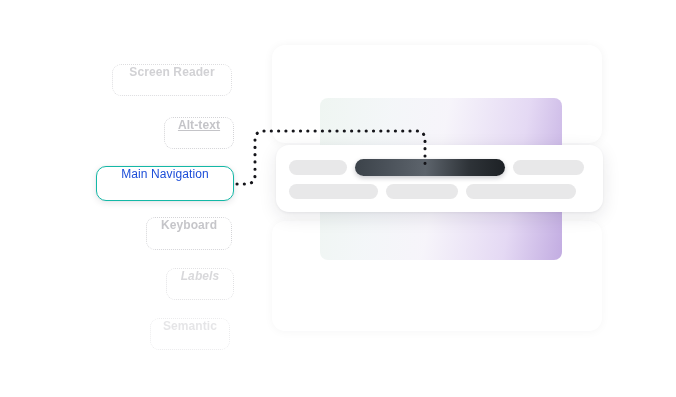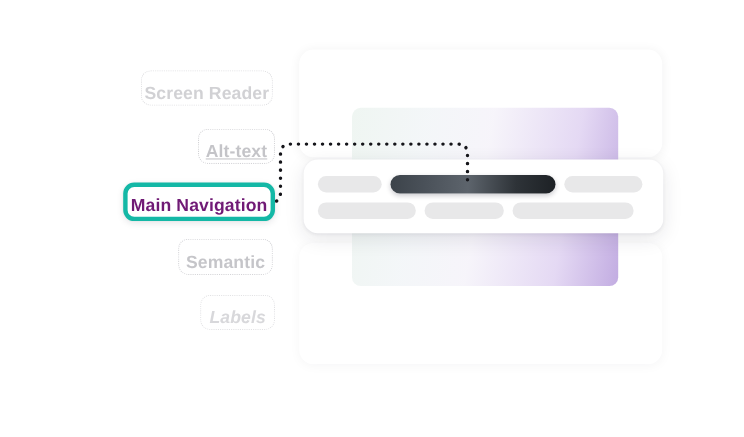--- a/index.html
+++ b/index.html
@@ -25,39 +25,38 @@
   .tag-column {
     position: absolute;
     left: 0;
     top: 0;
     width: 260px;
     height: 397px;
   }
   .tag-pill {
     position: absolute;
     display: flex;
-    align-items: flex-end;
+    align-items: flex-start;
     justify-content: center;
     box-sizing: border-box;
     border: 1.5px dotted #c9c9cd;
     border-radius: 9px;
     color: #b6b6bb;
-    font-size: 16px;
+    font-size: 12px;
     font-weight: 600;
     letter-spacing: 0.1px;
     white-space: nowrap;
     background: transparent;
-    margin-left: 16px;
   }
   .tag-pill.is-active {
-    border: 4px solid #14b8a6;
+    border: 1px solid #14b8a6;
     border-style: solid;
     background: #ffffff;
-    color: #701a75;
-    font-weight: 700;
+    color: #1d4ed8;
+    font-weight: 400;
     box-shadow: 0 2px 7px rgba(20,20,35,0.10), 0 0 0 1px rgba(20,20,35,0.02);
     border-radius: 10px;
   }
 
   
   .pill-screen-reader { left: 112px; top: 64px;  width: 120px; height: 32px; opacity: 0.62; }
   .pill-alt-text      { left: 164px; top: 117px; width: 70px;  height: 32px; opacity: 0.80; text-decoration: underline; }
   .pill-main-nav      { left: 96px;  top: 166px; width: 138px; height: 35px; opacity: 1;    }
   .pill-keyboard      { left: 146px; top: 217px; width: 86px;  height: 33px; opacity: 0.78; }
   .pill-labels        { left: 166px; top: 268px; width: 68px;  height: 32px; opacity: 0.52; font-style: italic; }
@@ -187,23 +186,26 @@
 
     <div class="tag-pill pill-alt-text">
       <span>Alt-text</span>
     </div>
 
     <div class="tag-pill is-active pill-main-nav">
       <span>Main Navigation</span>
     </div>
 
     <div class="tag-pill pill-keyboard">
-      <span>Semantic</span>
+      <span>Keyboard</span>
     </div>
 
     <div class="tag-pill pill-labels">
       <span>Labels</span>
     </div>
 
+    <div class="tag-pill pill-semantic">
+      <span>Semantic</span>
+    </div>
 
   </div>
 
 </div>
 
 </body></html>

